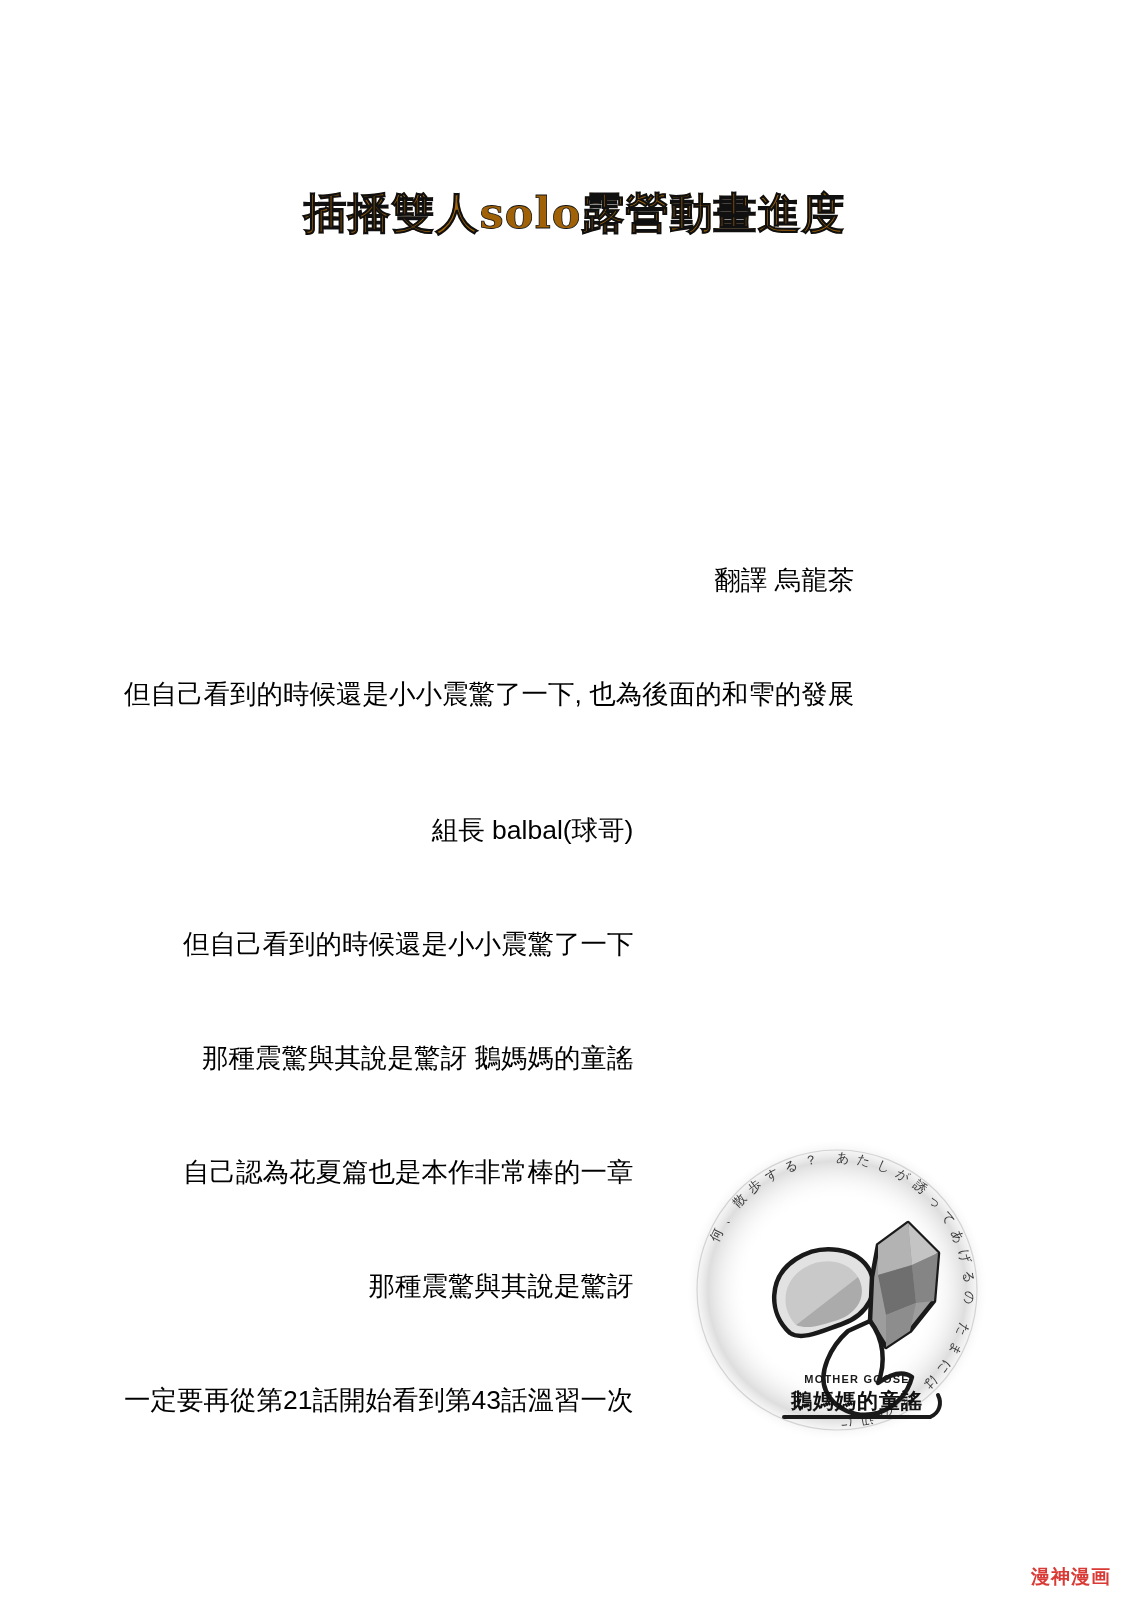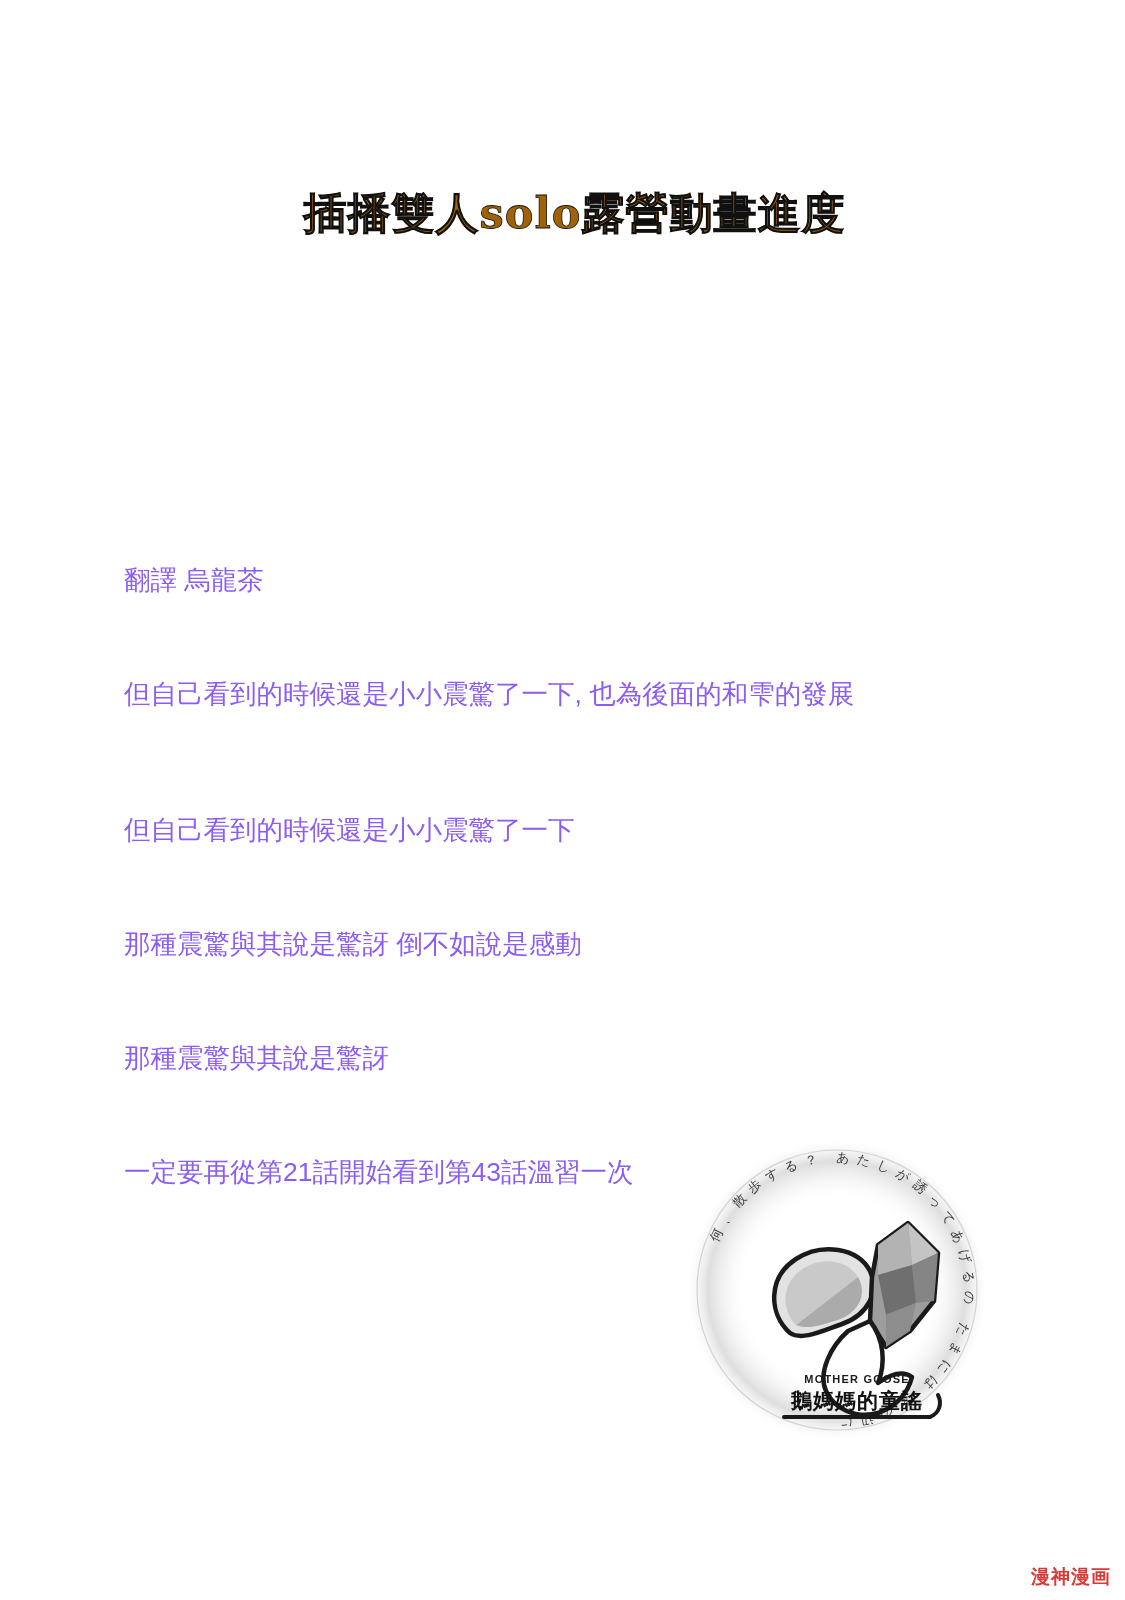--- a/index.html
+++ b/index.html
@@ -34,22 +34,23 @@
     letter-spacing: 1px;
     color: #a16207;
     -webkit-text-stroke: 0.8px #101010;
   }
 
   .block {
     position: absolute;
     left: 124px;
     font-size: 26.5px;
     line-height: 38px;
-    color: #8b5cf6;
+    color: #000000;
     white-space: pre;
+    text-align: right;
   }
 
   .block-translator { top: 485px; }
   .block-leader { top: 735px; }
 
   .block .line {
     display: block;
   }
 
   
@@ -80,22 +81,24 @@
 <div class="page">
 
   <div class="title">插播雙人solo露營動畫進度</div>
 
   <div class="block block-translator">
     <span class="line">翻譯 烏龍茶</span>
     <span class="line">但自己看到的時候還是小小震驚了一下, 也為後面的和雫的發展</span>
   </div>
 
   <div class="block block-leader">
+    <span class="line">組長 balbal(球哥)</span>
     <span class="line">但自己看到的時候還是小小震驚了一下</span>
-    <span class="line">那種震驚與其說是驚訝 倒不如說是感動</span>
+    <span class="line">那種震驚與其說是驚訝 鵝媽媽的童謠</span>
+    <span class="line">自己認為花夏篇也是本作非常棒的一章</span>
     <span class="line">那種震驚與其說是驚訝</span>
     <span class="line">一定要再從第21話開始看到第43話溫習一次</span>
     
     
   </div>
 
   <div class="stamp">
     <svg width="330" height="330" viewBox="0 0 330 330" xmlns="http://www.w3.org/2000/svg">
       <defs>
         <path id="ringpath" d="M 165,165 m -128,0 a 128,128 0 1,1 256,0 a 128,128 0 1,1 -256,0" fill="none"></path>

